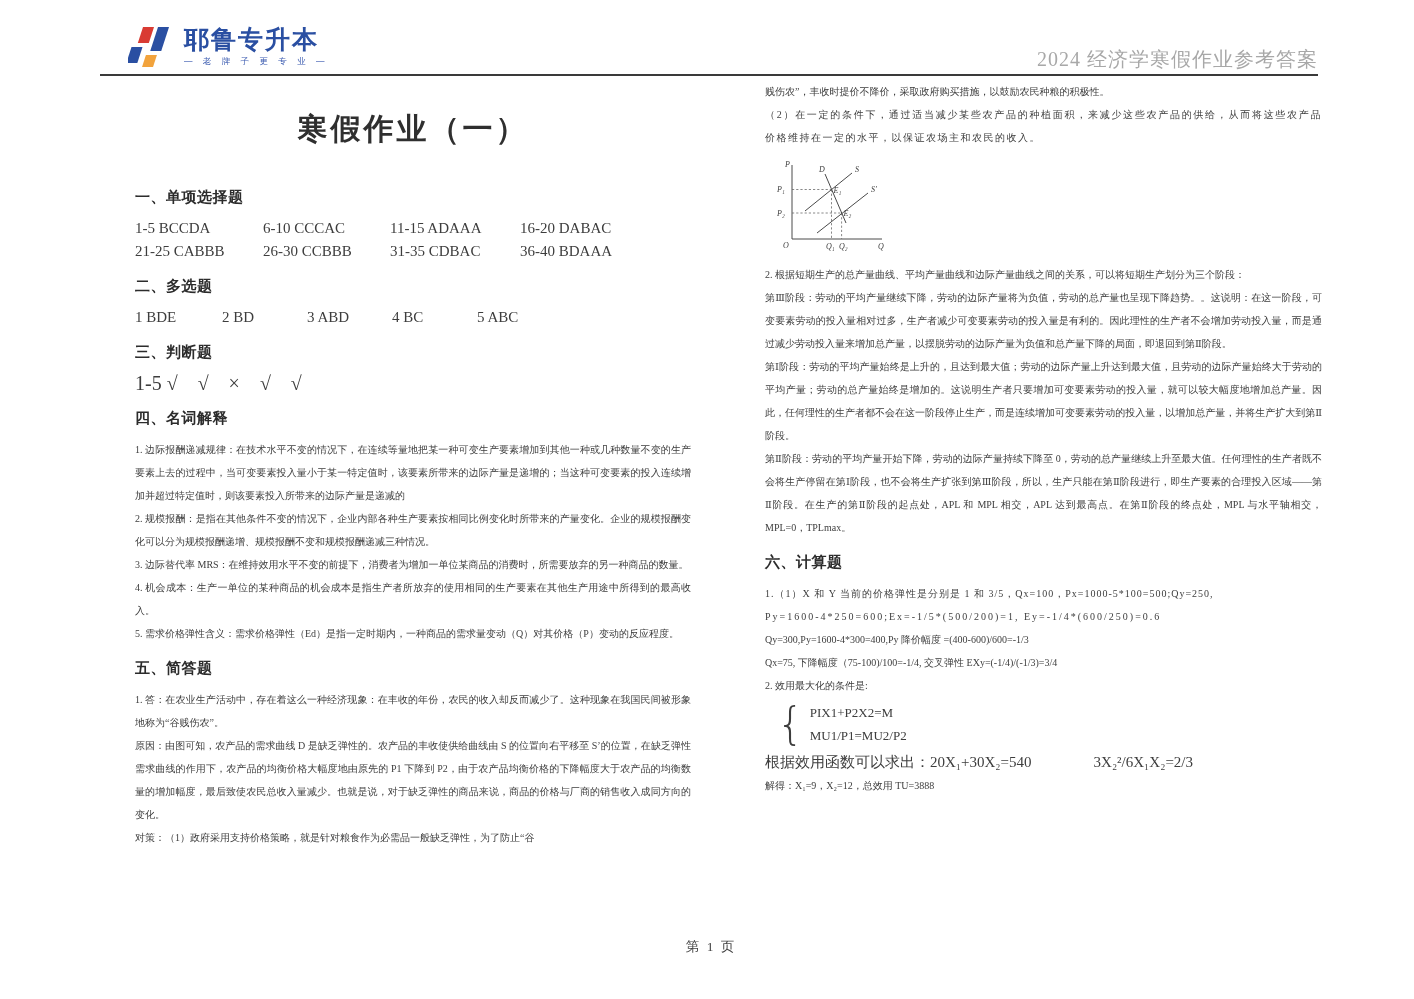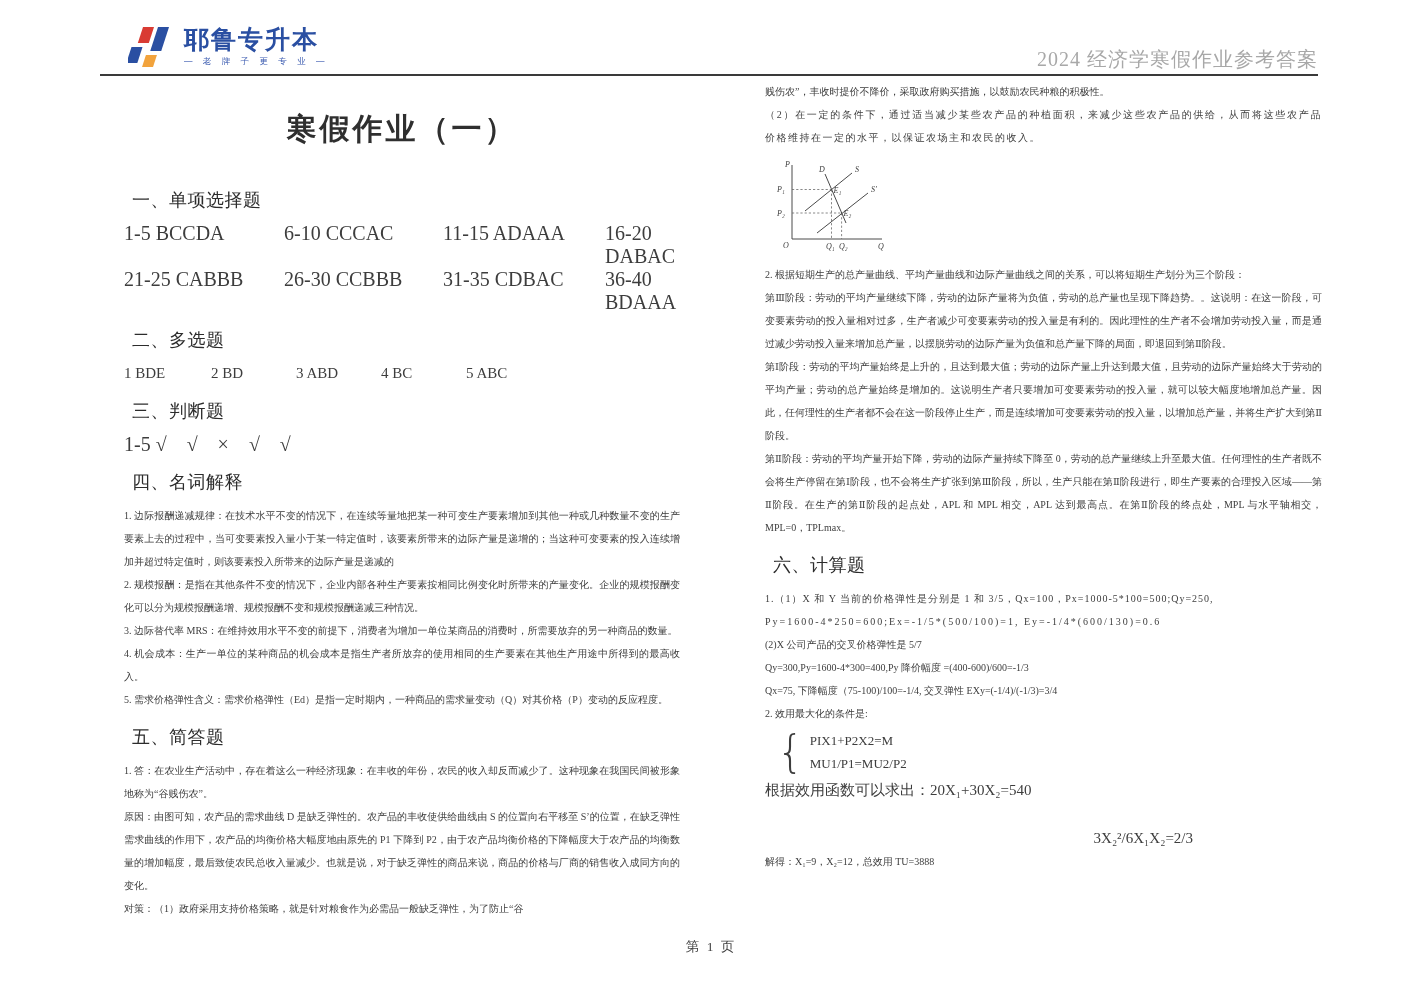--- a/index.html
+++ b/index.html
@@ -10,51 +10,51 @@
   
   .header-logo { position: absolute; left: 128px; top: 24px; display: flex; align-items: center; gap: 10px; }
   .logo-mark { width: 46px; height: 46px; }
   .brand-block { display: flex; flex-direction: column; }
   .brand-name { font-family: "Liberation Sans", "DejaVu Sans", sans-serif; font-weight: bold; font-size: 25px; color: #2a4fa2; letter-spacing: 2px; line-height: 1.1; }
   .brand-tagline { font-family: "Liberation Sans", "DejaVu Sans", sans-serif; font-size: 8.5px; color: #3b5bb0; letter-spacing: 4px; margin-top: 3px; }
   .header-doclabel { position: absolute; right: 96px; top: 46px; font-size: 20px; color: #a8a8a8; letter-spacing: 1px; }
   .header-rule { position: absolute; left: 100px; top: 74px; width: 1218px; border-bottom: 2px solid #3a3a3a; }
 
   
-  .col-left  { position: absolute; left: 124px; top: 95px;  width: 556px; }
+  .col-left  { position: absolute; left: 135px; top: 95px;  width: 556px; }
   .col-right { position: absolute; left: 765px; top: 80px;  width: 557px; }
 
   .doc-title { text-align: center; font-size: 30px; font-weight: bold; letter-spacing: 3px; color: #2f2f2f; margin: 14px 0 38px; }
 
-  .sec-h { font-weight: normal; font-size: 18px; color: #2c2c2c; margin: 14px 8px 10px; letter-spacing: 0.5px; }
+  .sec-h { font-weight: bold; font-size: 15px; color: #2c2c2c; margin: 14px 0 10px; letter-spacing: 0.5px; }
   .col-left .sec-h.first { margin-top: 0; }
 
   p.body-text { font-size: 10px; line-height: 23px; text-align: justify; margin: 0; }
-  .mc-row { display: grid; grid-template-columns: 128px 127px 130px 1fr; font-size: 20px; line-height: 23px; gap: 32px; }
+  .mc-row { display: grid; grid-template-columns: 128px 127px 130px 1fr; font-size: 15px; line-height: 23px; }
   .multi-row { display: grid; grid-template-columns: 87px 85px 85px 85px 1fr; font-size: 15px; line-height: 23px; }
   .judge-row { font-size: 20px; line-height: 23px; }
 
   .spaced-1 { letter-spacing: 1px; }
   .spaced-2 { letter-spacing: 2px; }
   .spaced-15 { letter-spacing: 1.5px; }
 
   
   .diagram-wrap { margin: 8px 0 6px 2px; }
   .diagram-wrap svg { display: block; }
   .dg-line { stroke: #4a4a4a; stroke-width: 1; fill: none; }
   .dg-axis { stroke: #4a4a4a; stroke-width: 1; fill: none; }
   .dg-dash { stroke: #6a6a6a; stroke-width: 0.8; stroke-dasharray: 2.2,2; fill: none; }
   .dg-label { font-family: "Liberation Serif", "DejaVu Serif", serif; font-style: italic; font-size: 8px; fill: #3d3d3d; }
 
   
   .eq-block { display: flex; align-items: center; margin: 4px 0 4px 12px; }
   .eq-brace { font-family: "DejaVu Sans", sans-serif; font-size: 42px; font-weight: 200; color: #3d3d3d; transform: scaleY(1.05); line-height: 1; }
   .eq-lines { margin-left: 6px; font-size: 13px; line-height: 23px; }
   .calc-duo { display: flex; font-size: 15px; line-height: 23px; }
-  .calc-duo .part2 { margin-left: 62px; margin-top: 48px; }
+  .calc-duo .part2 { margin-left: 62px; }
 
   .footer { position: absolute; top: 938px; left: 4px; width: 100%; text-align: center; font-size: 13.5px; color: #454545; letter-spacing: 2px; }
 </style>
 </head>
 <body>
 
 <div class="page">
 
   <div class="header-logo">
     <svg class="logo-mark" viewBox="0 0 46 46" xmlns="http://www.w3.org/2000/svg">
@@ -149,22 +149,21 @@
       </svg>
     </div>
 
     <p class="body-text">2. 根据短期生产的总产量曲线、平均产量曲线和边际产量曲线之间的关系，可以将短期生产划分为三个阶段：</p>
     <p class="body-text">第Ⅲ阶段：劳动的平均产量继续下降，劳动的边际产量将为负值，劳动的总产量也呈现下降趋势。。这说明：在这一阶段，可变要素劳动的投入量相对过多，生产者减少可变要素劳动的投入量是有利的。因此理性的生产者不会增加劳动投入量，而是通过减少劳动投入量来增加总产量，以摆脱劳动的边际产量为负值和总产量下降的局面，即退回到第Ⅱ阶段。</p>
     <p class="body-text">第Ⅰ阶段：劳动的平均产量始终是上升的，且达到最大值；劳动的边际产量上升达到最大值，且劳动的边际产量始终大于劳动的平均产量；劳动的总产量始终是增加的。这说明生产者只要增加可变要素劳动的投入量，就可以较大幅度地增加总产量。因此，任何理性的生产者都不会在这一阶段停止生产，而是连续增加可变要素劳动的投入量，以增加总产量，并将生产扩大到第Ⅱ阶段。</p>
     <p class="body-text">第Ⅱ阶段：劳动的平均产量开始下降，劳动的边际产量持续下降至 0，劳动的总产量继续上升至最大值。任何理性的生产者既不会将生产停留在第Ⅰ阶段，也不会将生产扩张到第Ⅲ阶段，所以，生产只能在第Ⅱ阶段进行，即生产要素的合理投入区域——第Ⅱ阶段。在生产的第Ⅱ阶段的起点处，APL 和 MPL 相交，APL 达到最高点。在第Ⅱ阶段的终点处，MPL 与水平轴相交，MPL=0，TPLmax。</p>
 
     <div class="sec-h">六、计算题</div>
     <p class="body-text spaced-1">1.（1）X 和 Y 当前的价格弹性是分别是 1 和 3/5，Qx=100，Px=1000-5*100=500;Qy=250,</p>
-    <p class="body-text spaced-2">Py=1600-4*250=600;Ex=-1/5*(500/100)=1, Ey=-1/4*(600/130)=0.6</p>
-    <p class="body-text">(2)X 公司产品的交叉价格弹性是 5/7</p>
+    <p class="body-text spaced-2">Py=1600-4*250=600;Ex=-1/5*(500/200)=1, Ey=-1/4*(600/250)=0.6</p>
     <p class="body-text">Qy=300,Py=1600-4*300=400,Py 降价幅度 =(400-600)/600=-1/3</p>
     <p class="body-text">Qx=75, 下降幅度（75-100)/100=-1/4, 交叉弹性 EXy=(-1/4)/(-1/3)=3/4</p>
     <p class="body-text">2. 效用最大化的条件是:</p>
 
     <div class="eq-block">
       <span class="eq-brace">{</span>
       <div class="eq-lines">
         <div>PIX1+P2X2=M</div>
         <div>MU1/P1=MU2/P2</div>
       </div>

